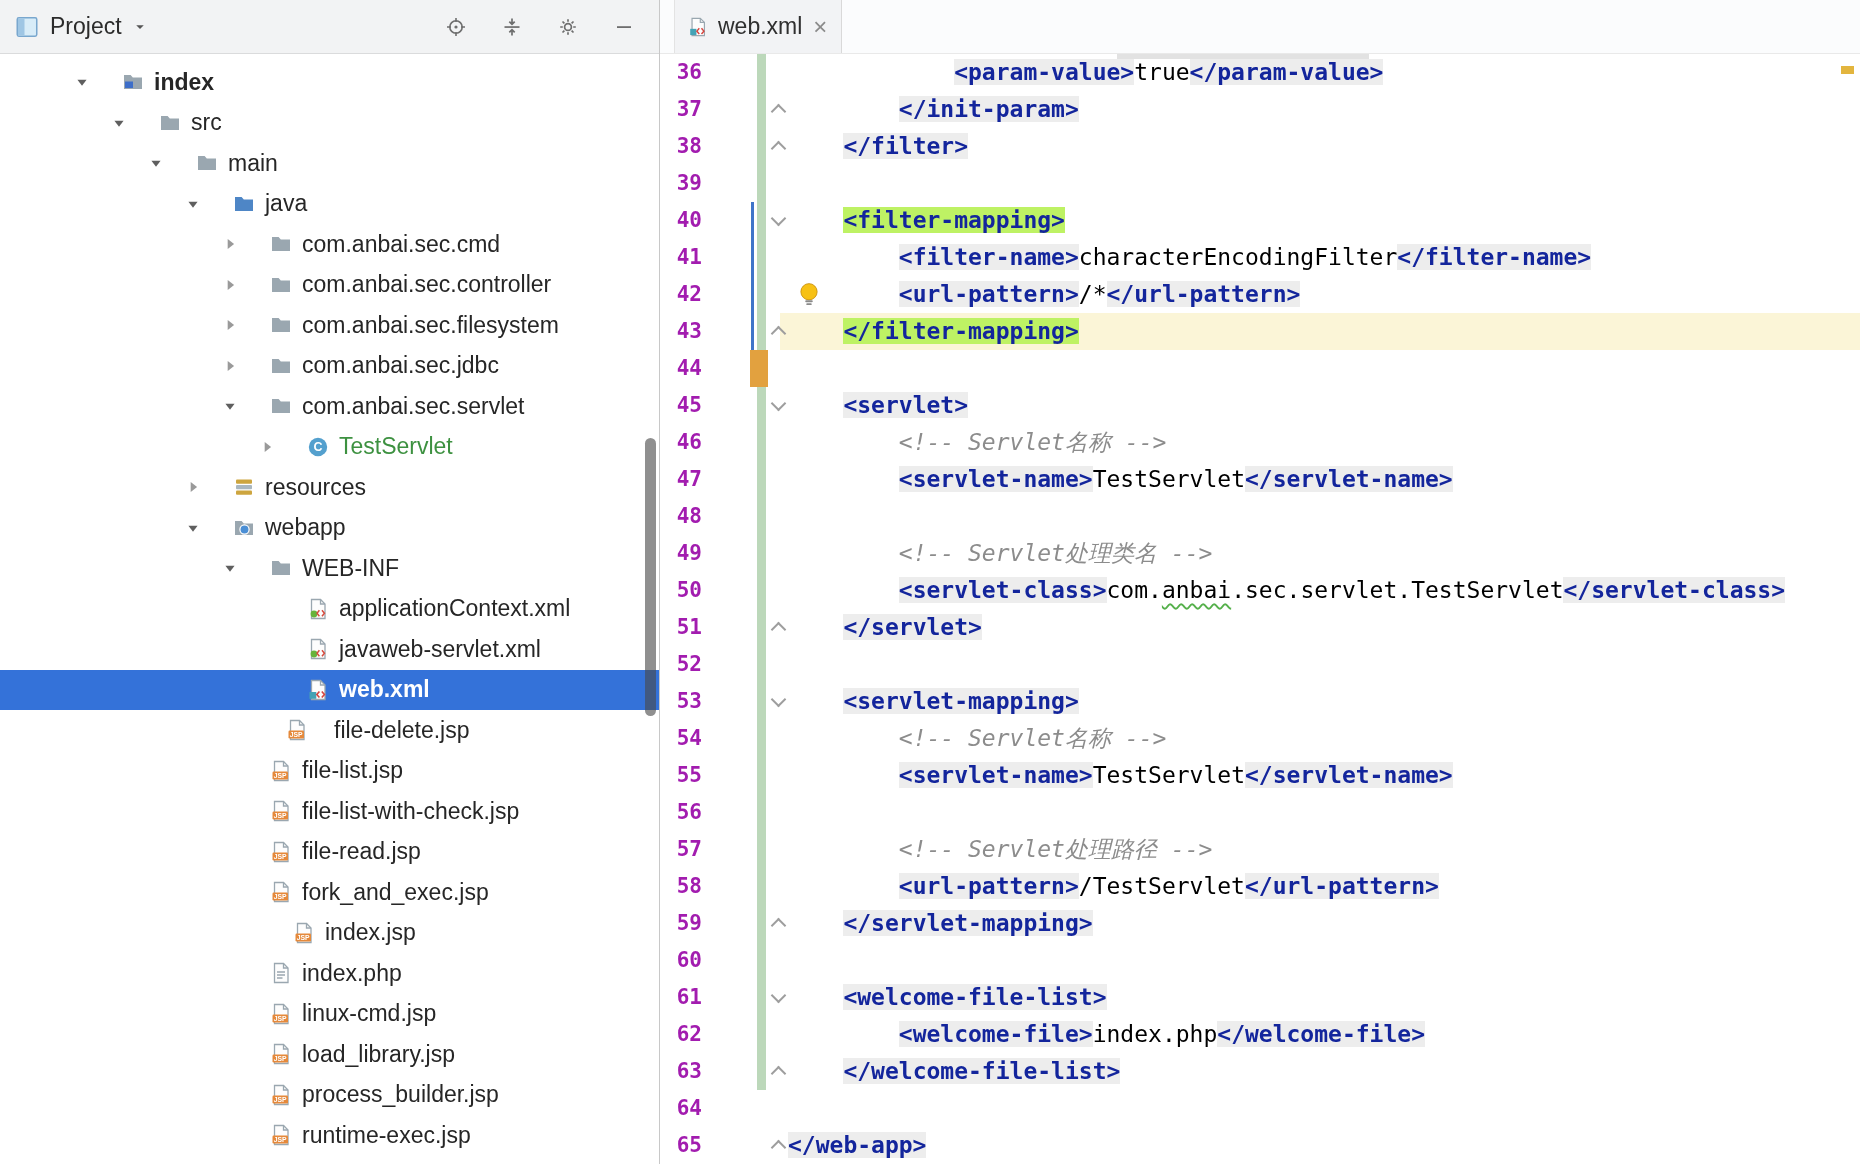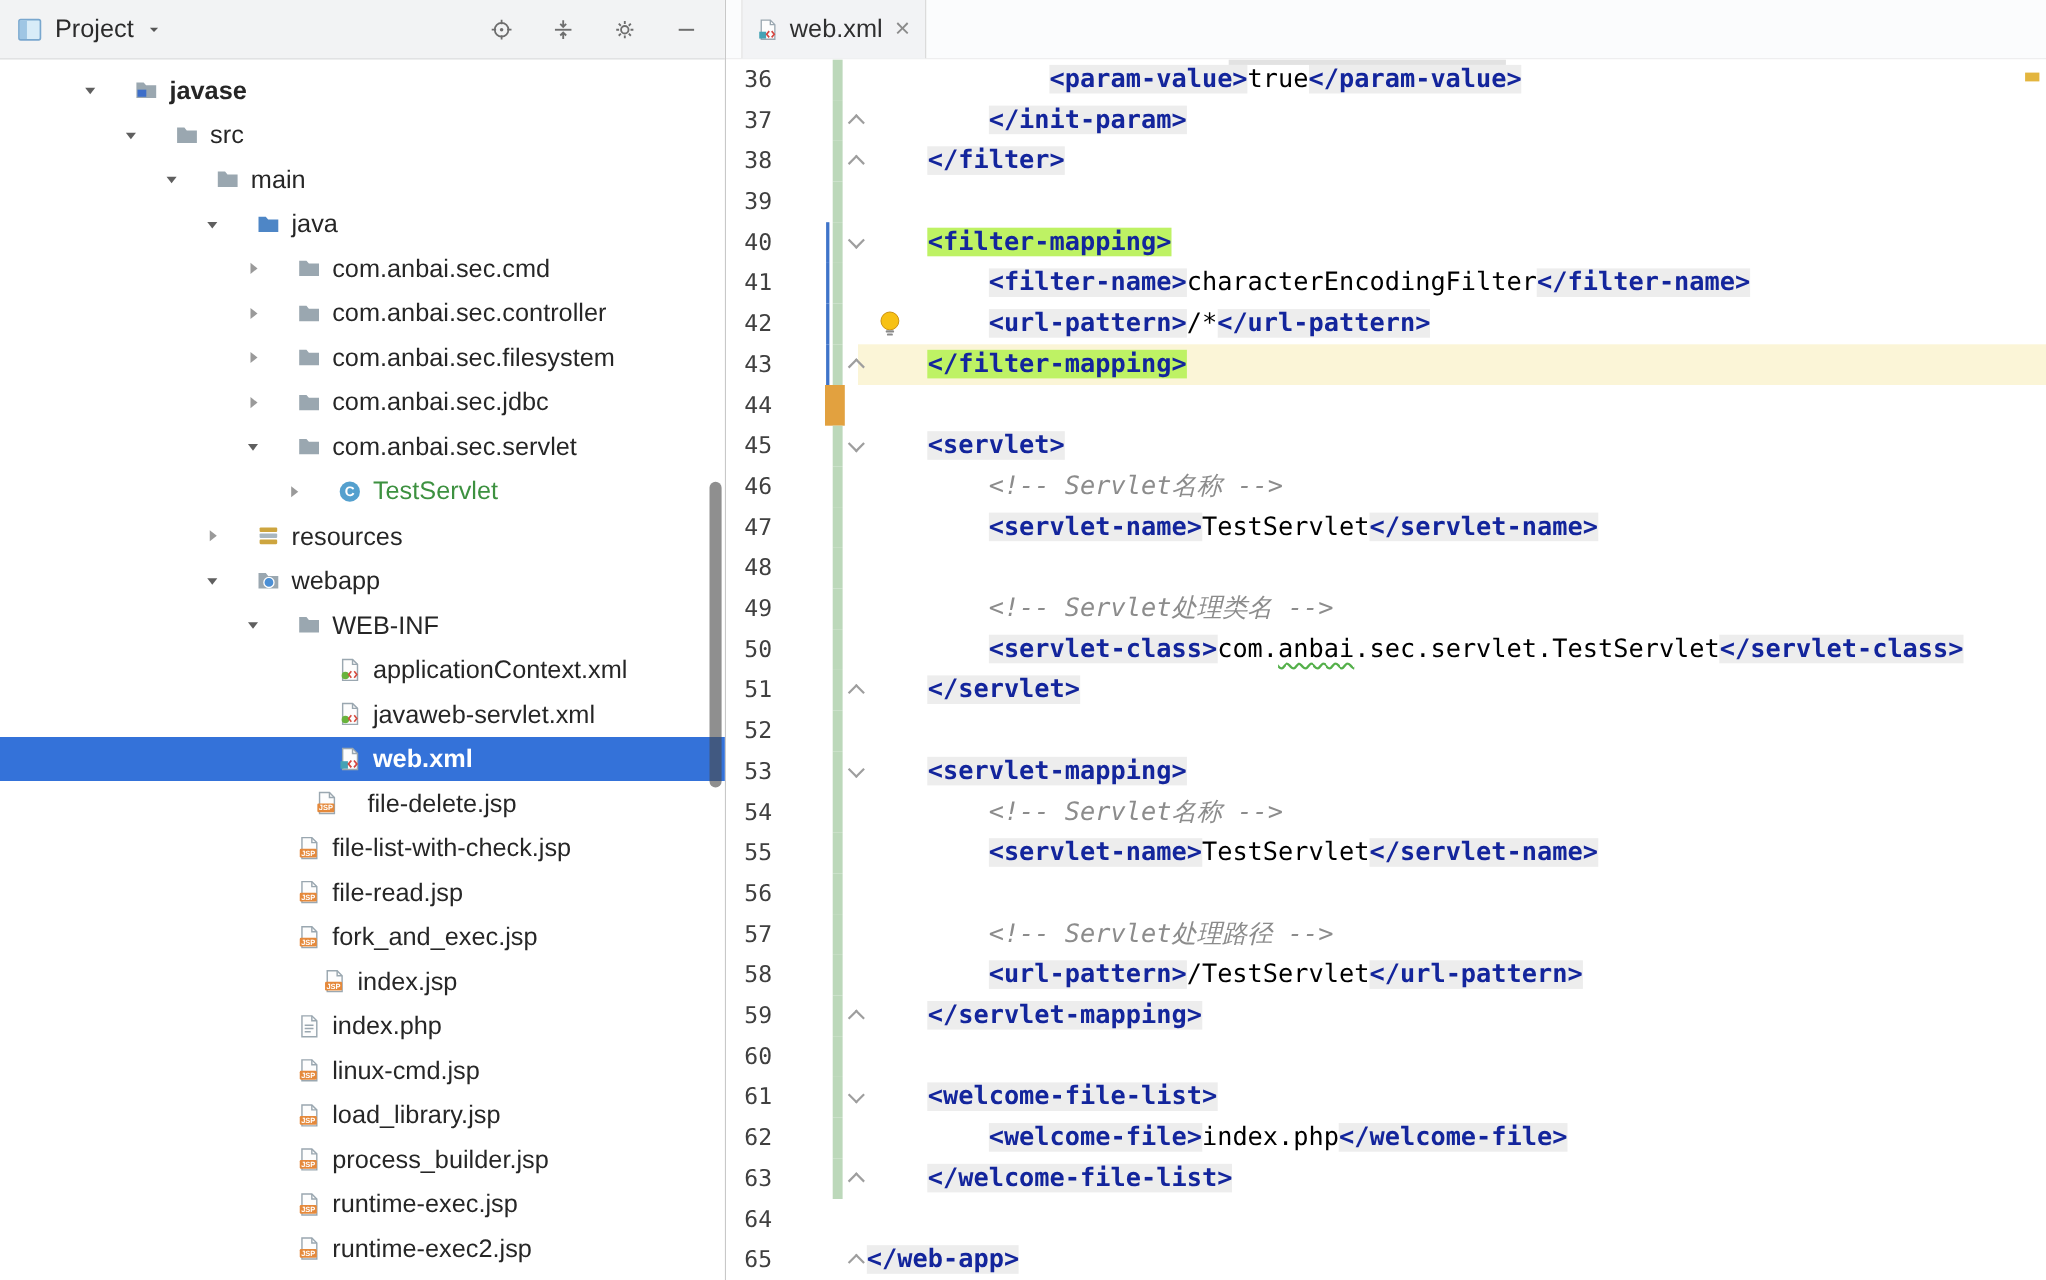--- a/index.html
+++ b/index.html
@@ -42,21 +42,21 @@
   .tab-close{font-size:24px;color:#8B8B8B;line-height:1;margin-left:2px;}
 
   .editor{position:absolute;top:54px;left:0;right:0;bottom:0;background:#fff;overflow:hidden;
           font-family:"DejaVu Sans Mono","Liberation Mono",monospace;}
   .top-sliver{position:absolute;left:457px;top:0;width:252px;height:5px;background:#E2E2E2;}
   .stripe-mark{position:absolute;right:6px;top:12px;width:13px;height:8px;background:#E3B53E;}
   #lines{position:absolute;left:0;top:0;right:0;}
   .line{position:relative;height:37px;font-size:23px;}
   .caret-bg{position:absolute;left:120px;right:0;top:0;height:37px;background:#FBF5D7;}
   .num{position:absolute;left:0;top:0;width:42px;text-align:right;font-size:21px;
-       color:#404040;line-height:37px;}
+       color:#a21caf;line-height:37px;font-weight:bold;}
   .vcs{position:absolute;left:97px;top:0;width:9px;height:37px;}
   .vcs.green{background:#BCD8BA;}
   .vcs.amber{left:90px;width:18px;background:#E2A13F;}
   .scope{position:absolute;left:91px;top:0;width:3px;height:37px;background:#3F74C9;}
   .fold{position:absolute;left:108px;top:0;width:20px;height:37px;display:flex;
         align-items:center;justify-content:center;}
   .fold i{width:9px;height:9px;border-right:2px solid #9E9E9E;border-bottom:2px solid #9E9E9E;display:block;}
   .fold.start i{transform:rotate(45deg);margin-top:-4px;}
   .fold.end i{transform:rotate(-135deg);margin-top:4px;}
   .bulb{position:absolute;left:138px;top:6px;width:22px;height:26px;}
@@ -132,21 +132,21 @@
             <svg width="22" height="22" viewBox="0 0 24 24">
               <path d="M7 9.5h10L12 16z" fill="#5F5F5F"></path>
             </svg>
           </span>
           <span class="ticon icn">
             <svg width="24" height="24" viewBox="0 0 24 24">
               <path d="M3 5h6.6l2.2 2.6H21V19H3z" fill="#9AA7B0"></path>
               <rect x="4" y="11.5" width="8" height="6.5" fill="#3D6EC9"></rect>
             </svg>
           </span>
-          <span class="tlabel b">javase</span>
+          <span class="tlabel b">index</span>
         </div>
         <div class="tree-row" style="padding-left: 99px;">
           <span class="arrow icn">
             <svg width="22" height="22" viewBox="0 0 24 24">
               <path d="M7 9.5h10L12 16z" fill="#5F5F5F"></path>
             </svg>
           </span>
           <span class="ticon icn">
             <svg width="24" height="24" viewBox="0 0 24 24">
               <path d="M3 5h6.6l2.2 2.6H21V19H3z" fill="#9AA7B0"></path>
@@ -341,20 +341,32 @@
           <span class="arrow icn"></span>
           <span class="ticon icn">
             <svg width="24" height="24" viewBox="0 0 24 24">
               <path d="M5.5 2.5h9l4.5 4.5v14.5h-13.5z" fill="#FDFDFD" stroke="#9AA7B0" stroke-width="1.3"></path>
               <path d="M14.5 2.5v4.5h4.5" fill="none" stroke="#9AA7B0" stroke-width="1.3"></path>
               <rect x="3.5" y="12.5" width="15.5" height="8" rx="1.2" fill="#E5893B"></rect>
               <text x="11.2" y="18.8" text-anchor="middle" font-size="6.8" font-weight="bold" font-family="Liberation Sans,sans-serif" fill="#fff">JSP</text>
             </svg>
           </span>
           <span class="tlabel">file-delete.jsp</span>
+        </div>
+        <div class="tree-row" style="padding-left: 210px;">
+          <span class="arrow icn"></span>
+          <span class="ticon icn">
+            <svg width="24" height="24" viewBox="0 0 24 24">
+              <path d="M5.5 2.5h9l4.5 4.5v14.5h-13.5z" fill="#FDFDFD" stroke="#9AA7B0" stroke-width="1.3"></path>
+              <path d="M14.5 2.5v4.5h4.5" fill="none" stroke="#9AA7B0" stroke-width="1.3"></path>
+              <rect x="3.5" y="12.5" width="15.5" height="8" rx="1.2" fill="#E5893B"></rect>
+              <text x="11.2" y="18.8" text-anchor="middle" font-size="6.8" font-weight="bold" font-family="Liberation Sans,sans-serif" fill="#fff">JSP</text>
+            </svg>
+          </span>
+          <span class="tlabel">file-list.jsp</span>
         </div>
         <div class="tree-row" style="padding-left: 210px;">
           <span class="arrow icn"></span>
           <span class="ticon icn">
             <svg width="24" height="24" viewBox="0 0 24 24">
               <path d="M5.5 2.5h9l4.5 4.5v14.5h-13.5z" fill="#FDFDFD" stroke="#9AA7B0" stroke-width="1.3"></path>
               <path d="M14.5 2.5v4.5h4.5" fill="none" stroke="#9AA7B0" stroke-width="1.3"></path>
               <rect x="3.5" y="12.5" width="15.5" height="8" rx="1.2" fill="#E5893B"></rect>
               <text x="11.2" y="18.8" text-anchor="middle" font-size="6.8" font-weight="bold" font-family="Liberation Sans,sans-serif" fill="#fff">JSP</text>
             </svg>

